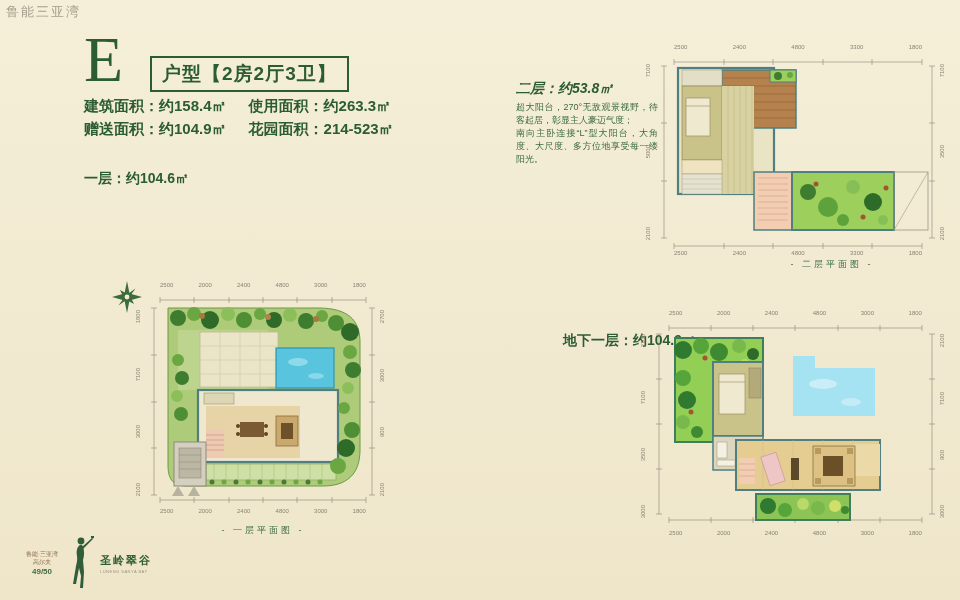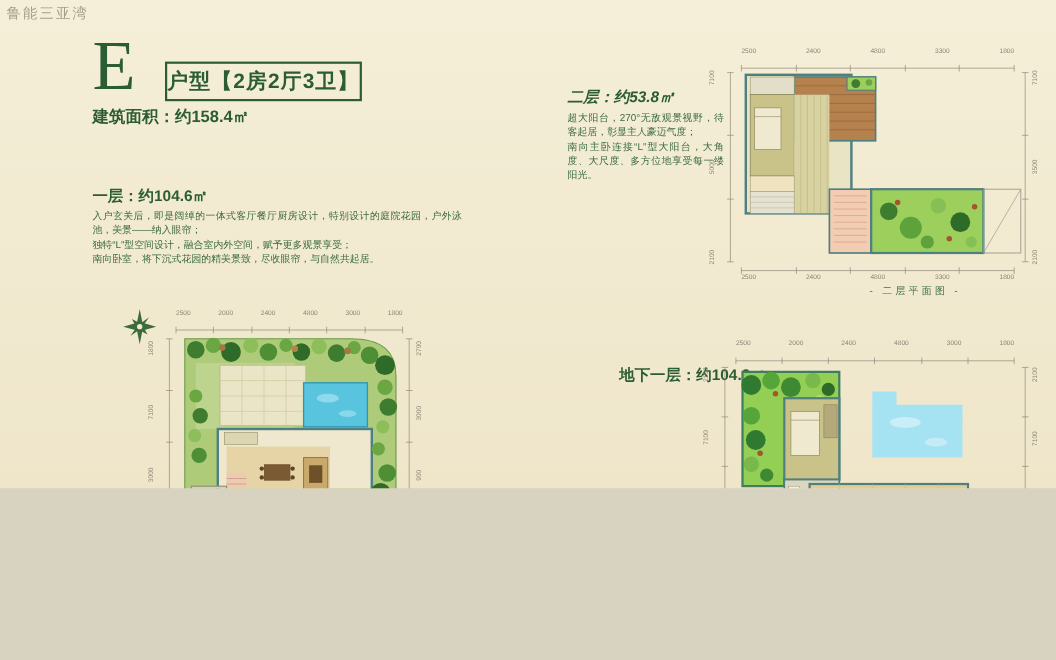--- a/index.html
+++ b/index.html
@@ -1,22 +1,22 @@
 <!DOCTYPE html>
 <html><head>
 <meta charset="utf-8">
 <style>
   html,body{margin:0;padding:0;background:#d8d2c0;}
-  #canvas{position:relative;width:960px;height:444px;overflow:hidden;
+  #canvas{position:relative;width:960px;height:600px;overflow:hidden;
           background:linear-gradient(180deg,#f5efd9 0%,#f2ebd2 40%,#efe6ca 100%);
           font-family:"Liberation Sans","DejaVu Sans",sans-serif;}
   .abs{position:absolute;}
   .watermark{font-size:13px;color:#a59d8c;letter-spacing:2px;}
   .letter{font-family:"Liberation Serif","DejaVu Serif",serif;font-size:64px;color:#2b5c33;line-height:1;}
-  .title-box{border:2px solid #2b5c33;color:#2b5c33;font-size:19px;font-weight:bold;padding:3px 0;letter-spacing:1px;}
+  .title-box{border:2px solid #2b5c33;color:#2b5c33;font-size:19px;font-weight:bold;padding:3px 10px;letter-spacing:1px;}
   .area-row{display:flex;gap:22px;font-size:15px;font-weight:bold;color:#2b5c33;}
   .sec-heading{font-size:14px;font-weight:bold;color:#2b5c33;}
   .sec-body{font-size:9px;line-height:13px;color:#3c6b40;white-space:pre-line;text-align:justify;}
   .plan{position:absolute;}
   .plan svg{position:absolute;left:0;}
   .dim-h{position:absolute;display:flex;justify-content:space-between;font-size:6px;color:#8a8475;}
   .dim-v{position:absolute;display:flex;flex-direction:column;justify-content:space-between;align-items:center;font-size:6px;color:#8a8475;}
   .dim-v span{writing-mode:vertical-rl;transform:rotate(180deg);}
   .caption{font-size:9px;color:#3e6e46;letter-spacing:3px;text-align:center;}
   .logo{display:flex;align-items:center;gap:6px;}
@@ -31,26 +31,28 @@
 
 <div id="canvas">
 
   <div class="abs watermark" style="left:6px;top:3px;">鲁能三亚湾</div>
 
   <div class="abs letter" style="left:84px;top:28px;">E</div>
   <div class="abs title-box" style="left:150px;top:56px;">户型【2房2厅3卫】</div>
 
   <div class="abs area-row" style="left:84px;top:97px;">
     <span>建筑面积：约158.4㎡</span>
+    <span>使用面积：约263.3㎡</span>
+  </div>
+  <div class="abs area-row" style="left:84px;top:120px;">
+    <span>赠送面积：约104.9㎡</span>
+    <span>花园面积：214-523㎡</span>
   </div>
 
   <div class="abs sec-heading" style="left:84px;top:170px;">一层：约104.6㎡</div>
-  <div class="abs sec-body" style="left:84px;top:190px;width:336px;">入户玄关后，即是阔绰的一体式客厅餐厅厨房设计，特别设计的庭院花园，户外泳池，美景——纳入眼帘；
-独特“L”型空间设计，融合室内外空间，赋予更多观景享受；
-南向卧室，将下沉式花园的精美景致，尽收眼帘，与自然共起居。</div>
 
   <svg class="abs" style="left:110px;top:280px;" width="34" height="34" viewBox="0 0 34 34">
     <path d="M17,1 L19.5,13.5 L32,17 L19.5,20.5 L17,33 L14.5,20.5 L2,17 L14.5,13.5 Z" fill="#3c6b3c"></path>
     <path d="M17,5 L18.6,14.4 L27,17 L18.6,19.6 L17,29 L15.4,19.6 L7,17 L15.4,14.4 Z" fill="#3c6b3c" transform="rotate(45 17 17)"></path>
     <circle cx="17" cy="17" r="2.4" fill="#f2ebd2"></circle>
   </svg>
 
   <div class="plan" style="left:148px;top:284px;width:230px;height:232px;">
     <div class="dim-h" style="left:12px;top:-2px;width:206px;">
         <span>2500</span>
@@ -147,20 +149,21 @@
           <circle cx="100" cy="192" r="2.5" fill="#6aa743"></circle>
         <circle cx="112" cy="192" r="2.5" fill="#4c7a36"></circle>
           <circle cx="124" cy="192" r="2.5" fill="#6aa743"></circle>
         <circle cx="136" cy="192" r="2.5" fill="#4c7a36"></circle>
           <circle cx="148" cy="192" r="2.5" fill="#6aa743"></circle>
         <circle cx="160" cy="192" r="2.5" fill="#4c7a36"></circle>
           <circle cx="172" cy="192" r="2.5" fill="#6aa743"></circle>
       </g>
     </svg>
   </div>
+  <div class="abs caption" style="left:148px;top:524px;width:230px;">- 一层平面图 -</div>
 
   <div class="abs sec-heading" style="left:516px;top:80px;font-style:italic;">二层：约53.8㎡</div>
   <div class="abs sec-body" style="left:516px;top:101px;width:142px;">超大阳台，270°无敌观景视野，待客起居，彰显主人豪迈气度；
 南向主卧连接“L”型大阳台，大角度、大尺度、多方位地享受每一缕阳光。</div>
 
   <div class="plan" style="left:658px;top:46px;width:280px;height:212px;">
     <div class="dim-h" style="left:16px;top:-2px;width:248px;">
         <span>2500</span>
         <span>2400</span>
         <span>4800</span>

